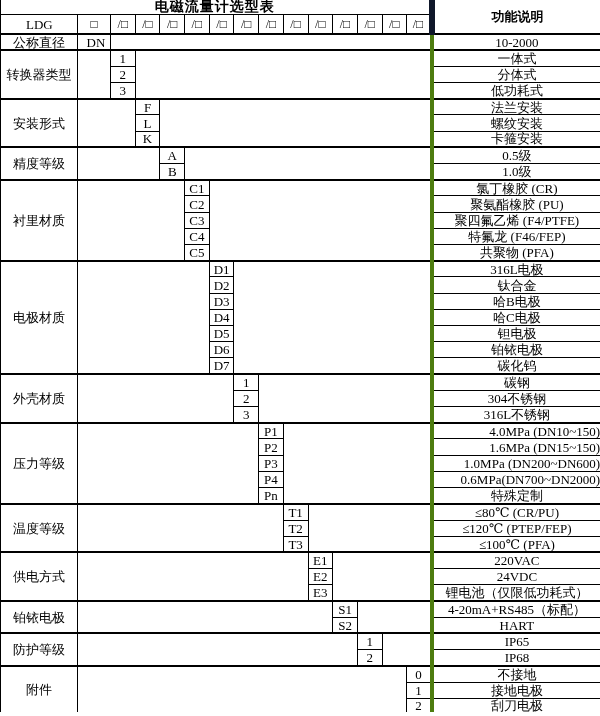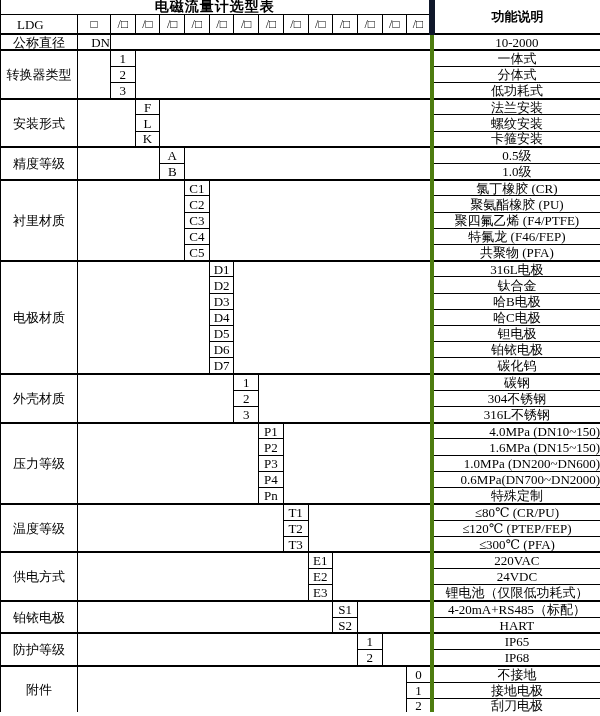--- a/index.html
+++ b/index.html
@@ -17,30 +17,30 @@
     padding:0; margin:0;
     font-size:13px; line-height:1;
     text-align:center; vertical-align:middle;
     white-space:nowrap; overflow:hidden;
   }
   tr.title-row { height:14px; }
   tr.model-row { height:19px; }
   tr.opt-row   { height:16px; }
   .t-title { font-weight:bold; font-size:14px; letter-spacing:1px; }
   .rhead   { border-left:6px solid #0f172a; font-weight:bold; }
-  .ldg     { border-right:1px solid #000; text-align:left; padding-left:16px; }
+  .ldg     { border-right:1px solid #000; text-align:left; padding-left:25px; }
   .slot    { border-left:1px solid #000; border-right:1px solid #000; font-size:12px; }
   .lbl     { border-right:1px solid #000; }
   .code    { border-left:1px solid #000; border-right:1px solid #000; }
   .desc    { border-left:4px solid #4d7c0f; }
   .fill    { }
   .bt { border-top:2px solid #000; }   
   .rt { border-top:1px solid #000; }   
   .la { text-align:right; padding-left:3px; }
-  .dnl { text-align:right; padding-left:4px; }
+  .dnl { text-align:center; padding-left:4px; }
 </style>
 </head>
 <body>
 
 <div class="wrap">
 <table class="sel">
 <colgroup>
   <col style="width:77px">
         <col style="width:33px">
   <col style="width:24.7px">
@@ -236,21 +236,21 @@
   <td class="code bt">T1</td>
   <td class="fill bt" rowspan="3" colspan="5"></td>
   <td class="desc bt">≤80℃ (CR/PU)</td>
 </tr>
 <tr class="opt-row">
   <td class="code rt">T2</td>
   <td class="desc rt">≤120℃ (PTEP/FEP)</td>
 </tr>
 <tr class="opt-row">
   <td class="code rt">T3</td>
-  <td class="desc rt">≤300℃ (PFA)</td>
+  <td class="desc rt">≤100℃ (PFA)</td>
 </tr>
 
 <tr class="opt-row">
   <td class="lbl bt" rowspan="3">供电方式</td>
   <td class="fill bt" rowspan="3" colspan="9"></td>
   <td class="code bt">E1</td>
   <td class="fill bt" rowspan="3" colspan="4"></td>
   <td class="desc bt">220VAC</td>
 </tr>
 <tr class="opt-row">

